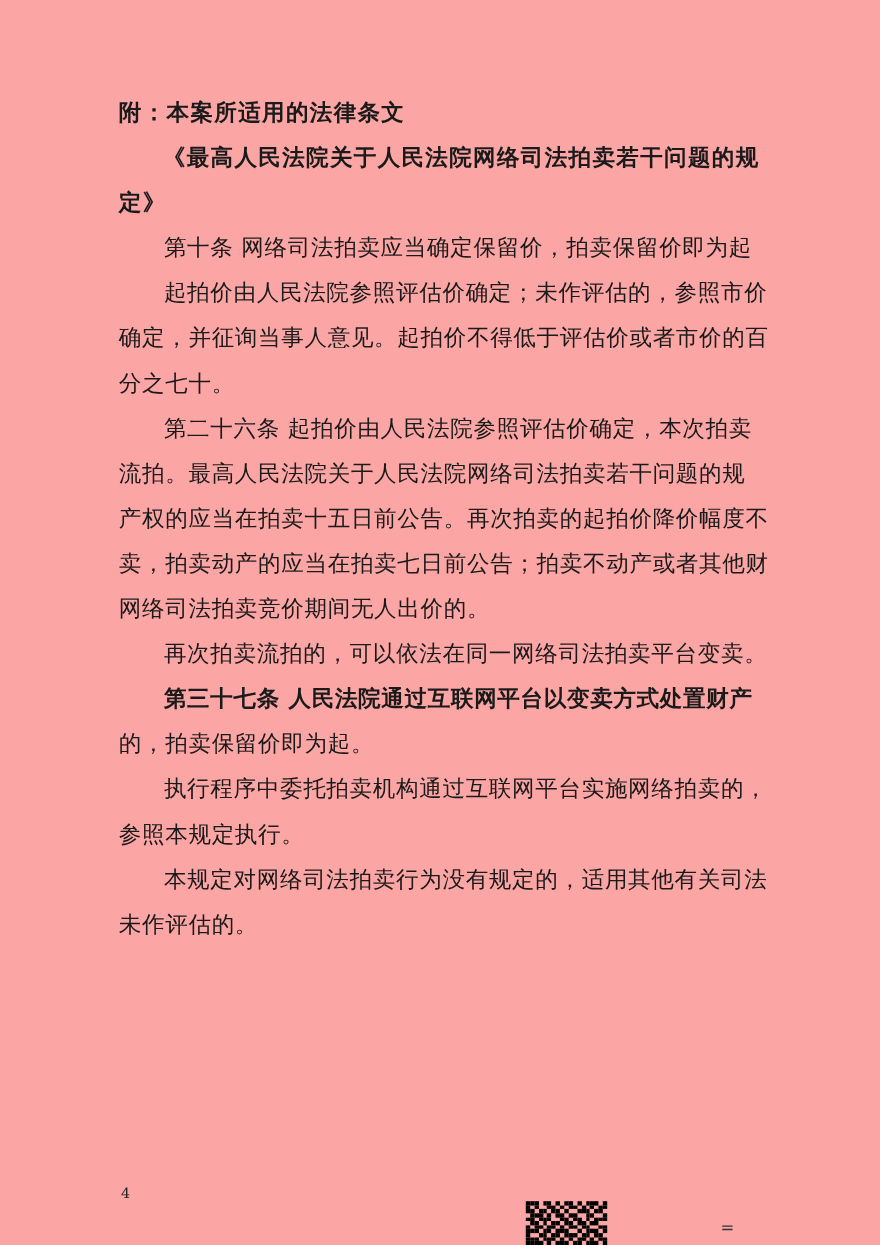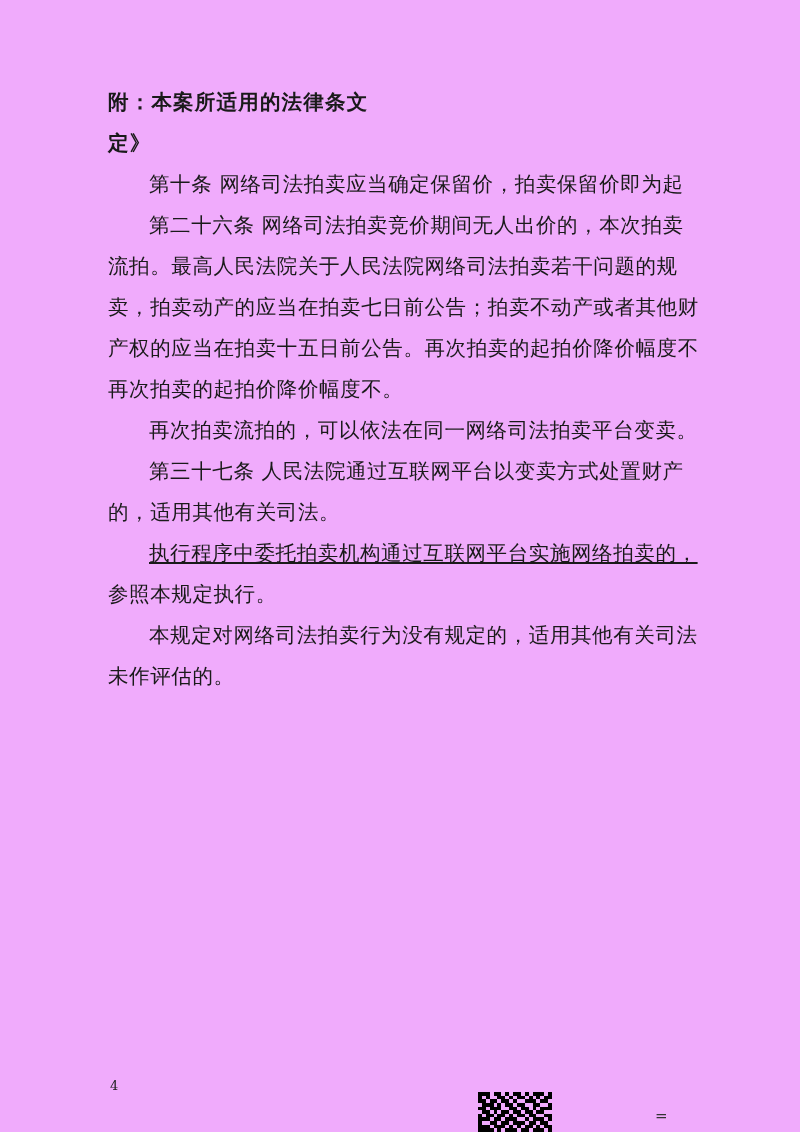--- a/index.html
+++ b/index.html
@@ -7,21 +7,21 @@
     padding: 0;
     background: #ffffff;
   }
   body {
     font-family: "DejaVu Serif", serif;
   }
   .page {
     position: relative;
     width: 800px;
     height: 1132px;
-    background: #f0abfc;
+    background: #fca5a5;
     overflow: hidden;
     box-sizing: border-box;
   }
   .doc-body {
     position: absolute;
     left: 108px;
     top: 82px;
     width: 648px;
   }
   .line {
@@ -77,46 +77,52 @@
 </style>
 </head>
 <body>
 
 <div class="page">
 
   <div class="doc-body">
 
     <div class="line heading para">附：本案所适用的法律条文</div>
 
+    <div class="line heading" style="text-indent:40px;">《最高人民法院关于人民法院网络司法拍卖若干问题的规</div>
     <div class="line heading">定》</div>
 
     <div class="para">
       <div class="line" style="text-indent:41px;">第十条 网络司法拍卖应当确定保留价，拍卖保留价即为起</div>
     </div>
 
-
-    <div class="para">
-      <div class="line" style="text-indent:41px;">第二十六条 网络司法拍卖竞价期间无人出价的，本次拍卖</div>
+    <div class="para">
+      <div class="line" style="text-indent:41px;">起拍价由人民法院参照评估价确定；未作评估的，参照市价</div>
+      <div class="line">确定，并征询当事人意见。起拍价不得低于评估价或者市价的百</div>
+      <div class="line">分之七十。</div>
+    </div>
+
+    <div class="para">
+      <div class="line" style="text-indent:41px;">第二十六条 起拍价由人民法院参照评估价确定，本次拍卖</div>
       <div class="line">流拍。最高人民法院关于人民法院网络司法拍卖若干问题的规</div>
+      <div class="line">产权的应当在拍卖十五日前公告。再次拍卖的起拍价降价幅度不</div>
       <div class="line">卖，拍卖动产的应当在拍卖七日前公告；拍卖不动产或者其他财</div>
-      <div class="line">产权的应当在拍卖十五日前公告。再次拍卖的起拍价降价幅度不</div>
-      <div class="line">再次拍卖的起拍价降价幅度不。</div>
+      <div class="line">网络司法拍卖竞价期间无人出价的。</div>
     </div>
 
     <div class="para">
       <div class="line" style="text-indent:41px;">再次拍卖流拍的，可以依法在同一网络司法拍卖平台变卖。</div>
     </div>
 
     <div class="para">
-      <div class="line" style="text-indent:41px;">第三十七条 人民法院通过互联网平台以变卖方式处置财产</div>
-      <div class="line">的，适用其他有关司法。</div>
-    </div>
-
-    <div class="para">
-      <div class="line" style="text-indent:41px;text-decoration:underline;">执行程序中委托拍卖机构通过互联网平台实施网络拍卖的，</div>
+      <div class="line" style="text-indent:41px;font-weight:bold;">第三十七条 人民法院通过互联网平台以变卖方式处置财产</div>
+      <div class="line">的，拍卖保留价即为起。</div>
+    </div>
+
+    <div class="para">
+      <div class="line" style="text-indent:41px;">执行程序中委托拍卖机构通过互联网平台实施网络拍卖的，</div>
       <div class="line">参照本规定执行。</div>
     </div>
 
     <div class="para">
       <div class="line" style="text-indent:41px;">本规定对网络司法拍卖行为没有规定的，适用其他有关司法</div>
       <div class="line">未作评估的。</div>
     </div>
 
   </div>
 

